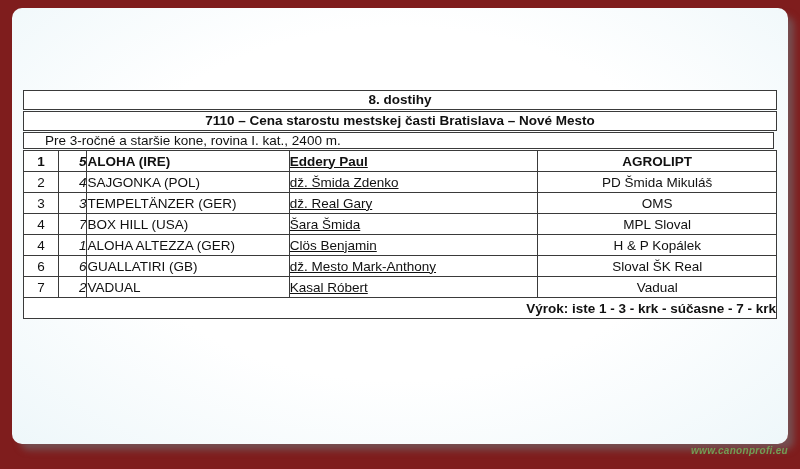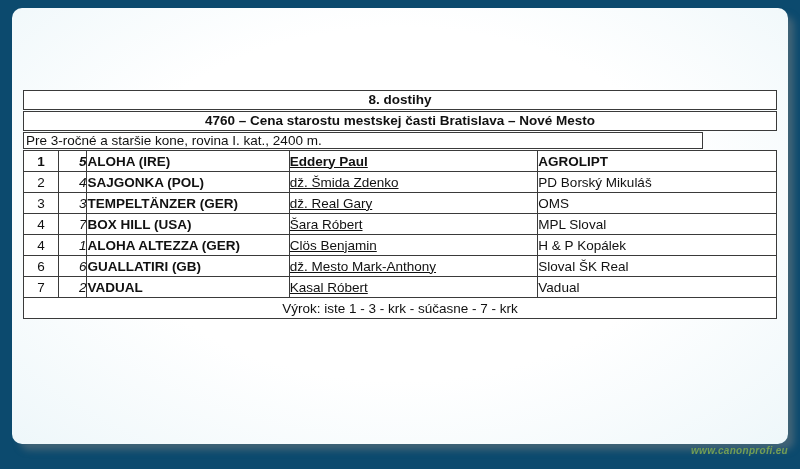--- a/index.html
+++ b/index.html
@@ -5,21 +5,21 @@
   html, body {
     margin: 0;
     padding: 0;
     background: #ffffff;
     font-family: "Liberation Sans", "DejaVu Sans", sans-serif;
   }
   .canvas {
     position: relative;
     width: 800px;
     height: 469px;
-    background: #0c4a6e;
+    background: #7f1d1d;
     overflow: hidden;
   }
   .page {
     position: absolute;
     left: 12px;
     top: 8px;
     width: 776px;
     height: 436px;
     border-radius: 10px;
     background: radial-gradient(ellipse at 50% 45%, #ffffff 52%, #eef7fa 100%);
@@ -44,101 +44,101 @@
     text-align: center;
     font-weight: bold;
     line-height: 18px;
     height: 20px;
   }
   .sec-left {
     text-align: left;
     font-weight: normal;
     line-height: 15px;
     height: 17px;
-    padding-left: 2px;
-    width: 680px;
+    padding-left: 21px;
+    width: 751px;
   }
   table.results {
     border-collapse: collapse;
     table-layout: fixed;
     width: 754px;
     background: #ffffff;
   }
   table.results td {
     border: 1px solid #3a3a3a;
     height: 20px;
     padding: 0;
     overflow: hidden;
     white-space: nowrap;
     font-size: 13.5px;
     color: #111111;
   }
   td.c-place  { width: 34px;  text-align: center; }
   td.c-num    { width: 27px;  text-align: right; font-style: italic; padding-right: 2px; }
-  td.c-horse  { width: 200px; font-weight: bold; padding-left: 3px; }
+  td.c-horse  { width: 200px; font-weight: normal; padding-left: 3px; }
   td.c-jockey { width: 246px; padding-left: 4px; text-decoration: underline; }
-  td.c-owner  { width: 236px; padding-left: 4px; }
+  td.c-owner  { width: 236px; padding-left: 4px; text-align: center; }
   tr.winner td { font-weight: bold; }
   td.c-verdict {
-    text-align: center;
+    text-align: right;
     padding-left: 3px;
-    font-weight: normal;
+    font-weight: bold;
   }
   .watermark {
     position: absolute;
     right: 12px;
     top: 445px;
     font-size: 10px;
     font-style: italic;
     font-weight: bold;
     letter-spacing: 0.3px;
   }
 </style>
 </head>
 <body>
 
 <div class="canvas">
   <div class="page">
     <div class="race-block">
 
       <div class="section sec-center">8. dostihy</div>
 
-      <div class="section sec-center">4760 – Cena starostu mestskej časti Bratislava – Nové Mesto</div>
+      <div class="section sec-center">7110 – Cena starostu mestskej časti Bratislava – Nové Mesto</div>
 
 
       <div class="section sec-left">Pre 3-ročné a staršie kone, rovina I. kat., 2400 m.</div>
 
       <table class="results">
         <tbody id="results-body">
             <tr class="winner">
     <td class="c-place">1</td>
     <td class="c-num">5</td>
     <td class="c-horse">ALOHA (IRE)</td>
     <td class="c-jockey">Eddery Paul</td>
     <td class="c-owner">AGROLIPT</td>
   </tr>
             <tr>
     <td class="c-place">2</td>
     <td class="c-num">4</td>
     <td class="c-horse">SAJGONKA (POL)</td>
     <td class="c-jockey">dž. Šmida Zdenko</td>
-    <td class="c-owner">PD Borský Mikuláš</td>
+    <td class="c-owner">PD Šmida Mikuláš</td>
   </tr>
             <tr>
     <td class="c-place">3</td>
     <td class="c-num">3</td>
     <td class="c-horse">TEMPELTÄNZER (GER)</td>
     <td class="c-jockey">dž. Real Gary</td>
     <td class="c-owner">OMS</td>
   </tr>
             <tr>
     <td class="c-place">4</td>
     <td class="c-num">7</td>
     <td class="c-horse">BOX HILL (USA)</td>
-    <td class="c-jockey">Šara Róbert</td>
+    <td class="c-jockey">Šara Šmida</td>
     <td class="c-owner">MPL Sloval</td>
   </tr>
             <tr>
     <td class="c-place">4</td>
     <td class="c-num">1</td>
     <td class="c-horse">ALOHA ALTEZZA (GER)</td>
     <td class="c-jockey">Clös Benjamin</td>
     <td class="c-owner">H &amp; P Kopálek</td>
   </tr>
             <tr>

